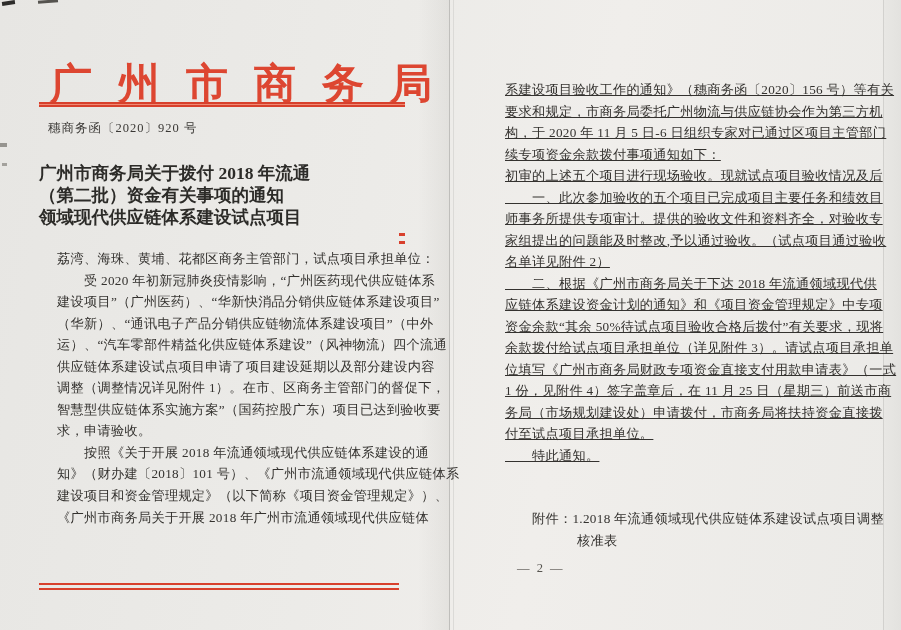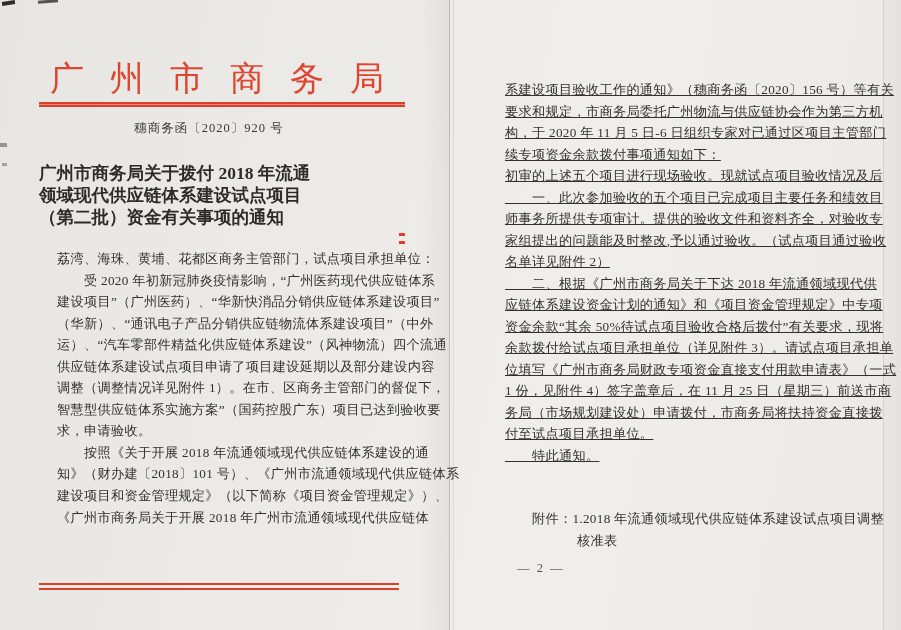--- a/index.html
+++ b/index.html
@@ -7,31 +7,31 @@
     position:relative; width:901px; height:630px; overflow:hidden;
     background:linear-gradient(100deg,#e7e6e3 0%,#ecebe8 40%,#f0eeeb 62%,#ebeae7 100%);
     font-family:"Liberation Serif","DejaVu Serif",serif;
     color:#34322f;
   }
   .line { white-space:nowrap; }
 
   
   .masthead {
     position:absolute; top:56px; left:30px; width:382px;
-    white-space:nowrap;
-    font-size:34px; font-weight:normal;
+    text-align:center; white-space:nowrap;
+    font-size:42px; font-weight:bold;
     color:#dd4631; letter-spacing:26px; text-indent:20px;
   }
   .masthead-rule {
     position:absolute; top:102px; left:39px; width:366px; height:5px;
     background:linear-gradient(to bottom,#d8402c 0 2px,#ef8a74 2px 3px,#d8402c 3px 5px);
   }
   .doc-number {
-    position:absolute; top:120px; left:39px; width:340px;
-    text-align:center; font-size:12.5px; letter-spacing:1px; color:#3a3835;
+    position:absolute; top:120px; left:48px; width:340px;
+    text-align:left; font-size:12.5px; letter-spacing:1px; color:#3a3835;
   }
   .doc-title {
     position:absolute; top:162px; left:39px; width:366px;
     text-align:left; font-weight:bold; font-size:17.5px; line-height:22px;
     color:#2c2b28;
   }
   .body-left {
     position:absolute; top:248px; left:57px; width:350px;
     font-size:13.2px; line-height:21.55px; letter-spacing:0.3px;font-family:Liberation Serif, serif;
   }
@@ -89,22 +89,22 @@
 
   <div>
     <div class="masthead">广州市商务局</div>
 
     <div class="masthead-rule"></div>
 
     <div class="doc-number">穗商务函〔2020〕920 号</div>
 
     <div class="doc-title">
         <div class="line">广州市商务局关于拨付 2018 年流通</div>
+        <div class="line">（第二批）资金有关事项的通知</div>
         <div class="line">领域现代供应链体系建设试点项目</div>
-        <div class="line">（第二批）资金有关事项的通知</div>
       </div>
 
     <div class="body-left">
         <div class="line">荔湾、海珠、黄埔、花都区商务主管部门，试点项目承担单位：</div>
         <div class="line">　　受 2020 年初新冠肺炎疫情影响，“广州医药现代供应链体系</div>
         <div class="line">建设项目”（广州医药）、“华新快消品分销供应链体系建设项目”</div>
         <div class="line">（华新）、“通讯电子产品分销供应链物流体系建设项目”（中外</div>
         <div class="line">运）、“汽车零部件精益化供应链体系建设”（风神物流）四个流通</div>
         <div class="line">供应链体系建设试点项目申请了项目建设延期以及部分建设内容</div>
         <div class="line">调整（调整情况详见附件 1）。在市、区商务主管部门的督促下，</div>

